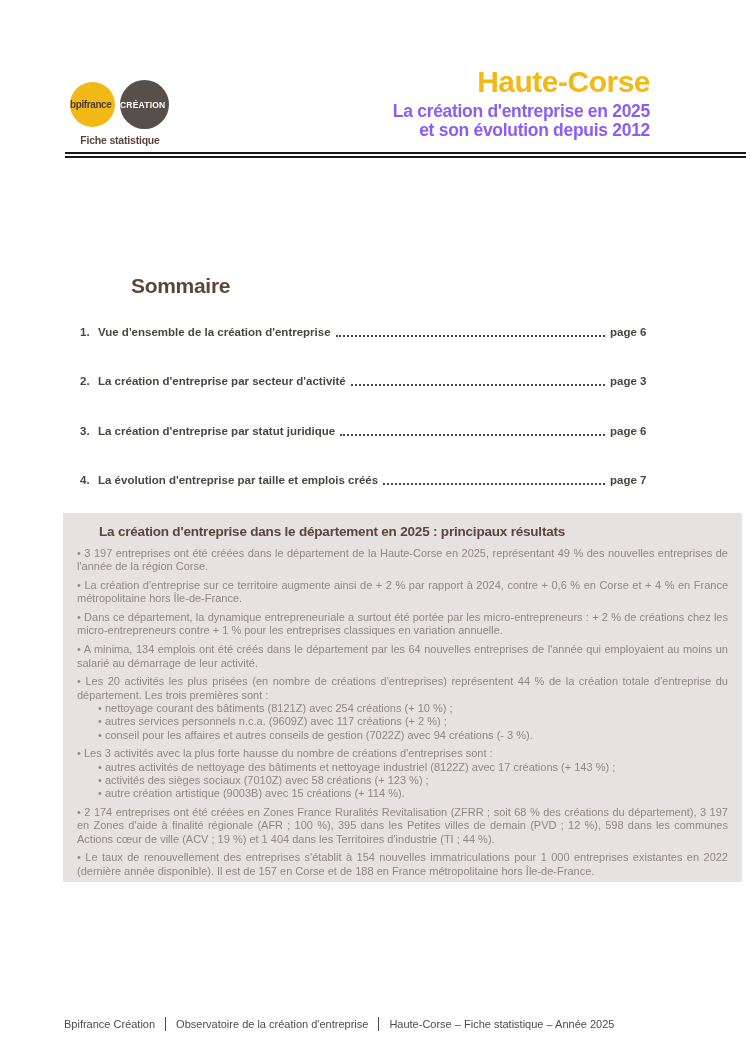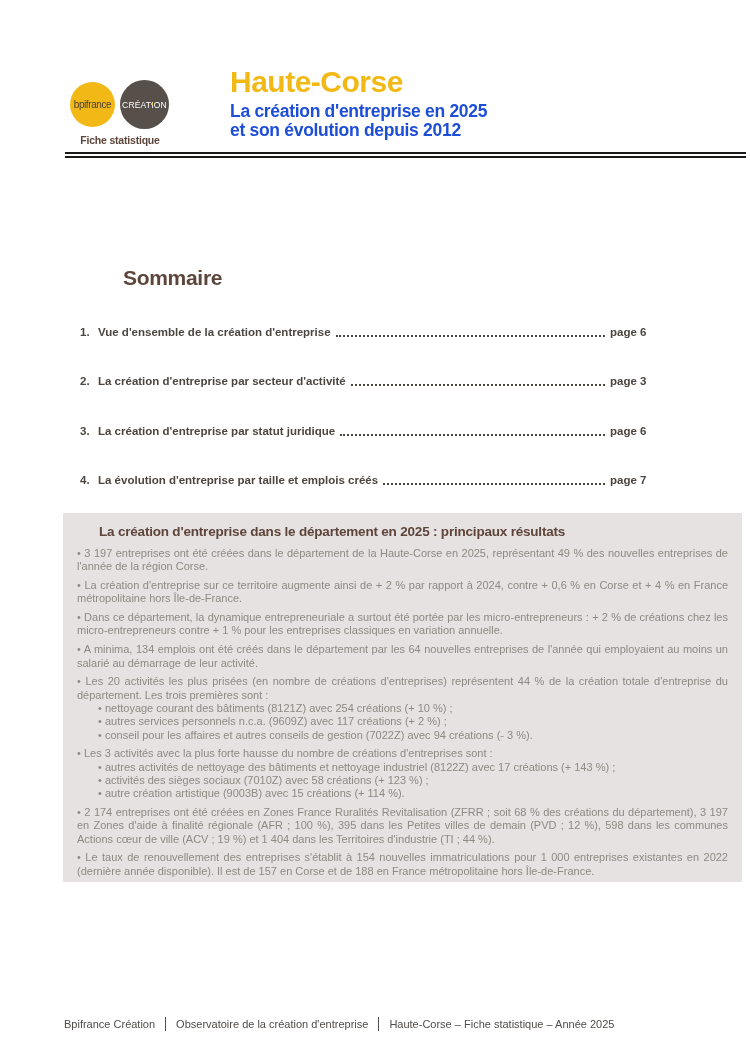--- a/index.html
+++ b/index.html
@@ -1,42 +1,42 @@
 <!DOCTYPE html>
 <html><head>
 <meta charset="utf-8">
 <style>
   html,body{margin:0;padding:0;background:#ffffff;}
   .page{position:relative;width:750px;height:1061px;background:#ffffff;overflow:hidden;
         font-family:"Liberation Sans","DejaVu Sans",sans-serif;}
 
   
   .logos{position:absolute;left:70px;top:80px;display:flex;align-items:center;}
-  .logo-circle{border-radius:50%;display:flex;align-items:center;justify-content:center;
-               font-weight:normal;}
+  .logo-circle{border-radius:50%;display:flex;align-items:center;
+               font-weight:bold;}
   .logo-bpi{width:45px;height:45px;background:#f2b916;color:#4a4038;font-size:10px;
             letter-spacing:-0.4px;z-index:2;}
   .logo-crea{width:49px;height:49px;background:#57504a;color:#ffffff;font-size:8.5px;
              margin-left:5px;letter-spacing:0.2px;}
   .logo-i{position:relative;}
   .logo-i::after{content:"";position:absolute;left:0;top:3px;width:2px;height:2px;background:#f2b916;}
   .logo-tagline{position:absolute;left:60px;top:134px;width:120px;text-align:center;
                 font-size:10.5px;font-weight:bold;color:#5e453b;letter-spacing:-0.2px;}
 
-  .title-block{position:absolute;left:230px;top:66px;width:420px;text-align:left;}
+  .title-block{position:absolute;left:230px;top:66px;width:420px;text-align:right;}
   .title-block h1{margin:0;font-size:30px;line-height:32px;font-weight:bold;color:#f2b916;
                   letter-spacing:-0.5px;}
-  .subtitle{margin-top:4px;font-size:17.5px;line-height:19px;font-weight:bold;color:#1d4ed8;
+  .subtitle{margin-top:4px;font-size:17.5px;line-height:19px;font-weight:bold;color:#8b5cf6;
             letter-spacing:-0.3px;}
 
   .rule{position:absolute;left:65px;top:152px;width:681px;height:2px;
         border-top:2px solid #1a1a19;border-bottom:2px solid #1a1a19;}
 
   
-  .toc-heading{position:absolute;left:115px;top:258px;margin:8px;font-size:21px;font-weight:bold;
+  .toc-heading{position:absolute;left:115px;top:258px;margin:16px;font-size:21px;font-weight:bold;
                color:#5e453b;letter-spacing:-0.3px;}
   .toc-list{position:absolute;left:80px;top:294px;width:580px;}
   .toc-row{display:flex;align-items:baseline;margin-bottom:4.4px;font-size:11.5px;
            font-weight:bold;color:#4c4641;line-height:13px;cursor:pointer;}
   .toc-num{width:18px;flex:0 0 auto;}
   .toc-label{white-space:nowrap;flex:0 0 auto;margin-top:32px;}
   .toc-dots{flex:1 1 auto;border-bottom:2px dotted #4c4641;margin:0 5px 2px 5px;height:1px;
             align-self:flex-end;}
   .toc-page{flex:0 0 auto;width:50px;white-space:nowrap;}
 

